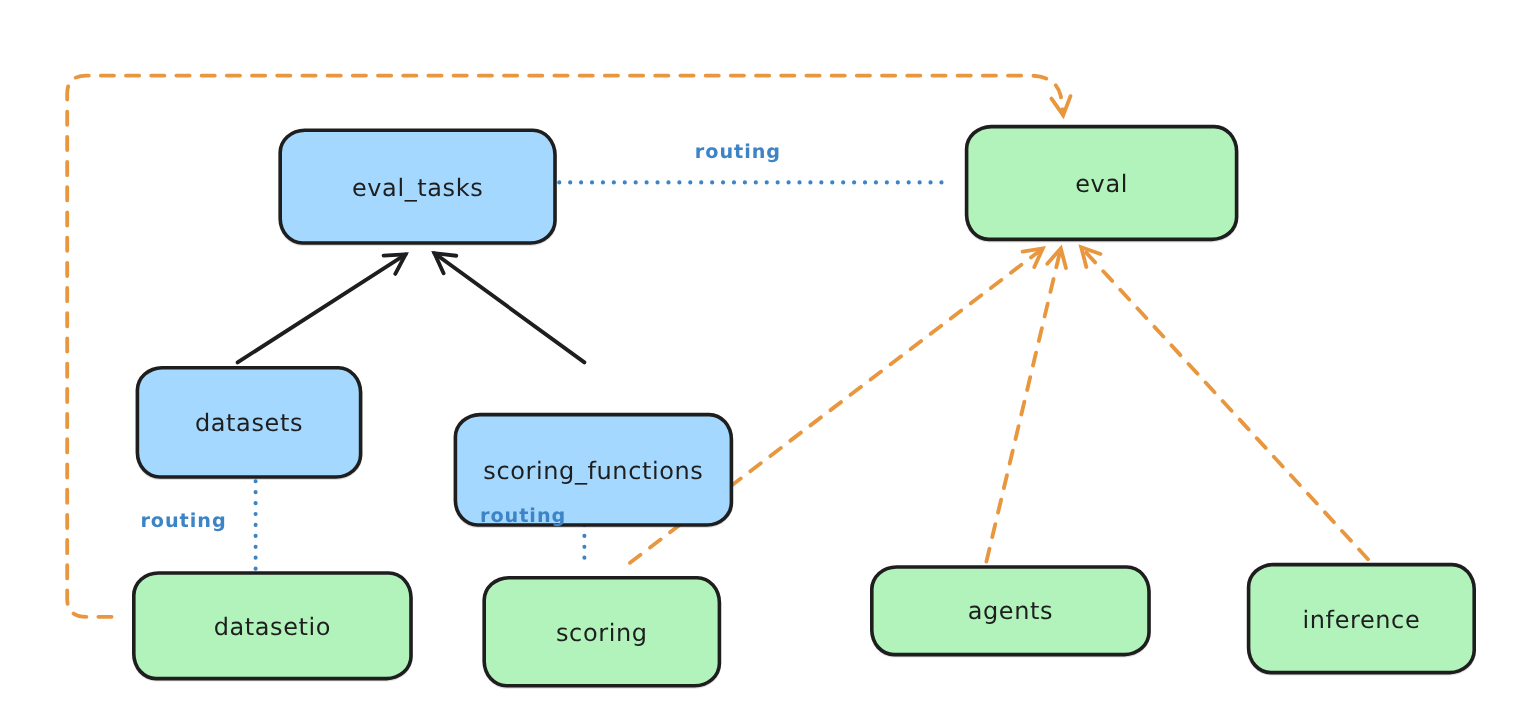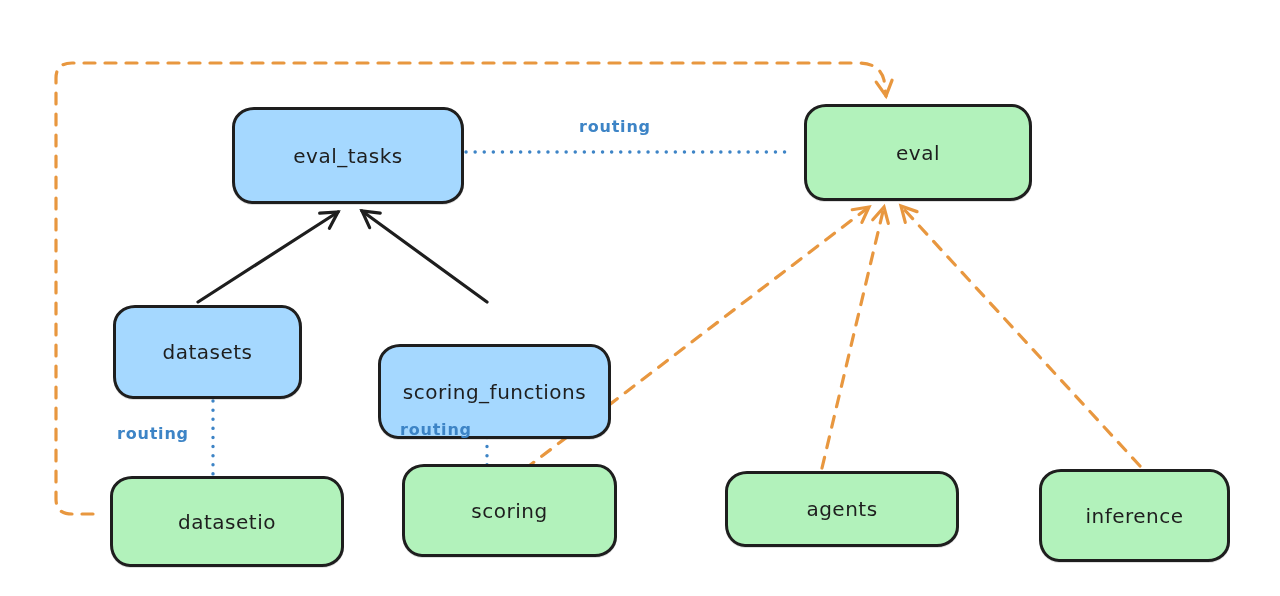--- a/index.html
+++ b/index.html
@@ -122,21 +122,21 @@
   </div>
 
   <div class="node blue" style="left:378px; top:304px; width:233px; height:95px;margin-top:40px;">
     <span>scoring_functions</span>
   </div>
 
   <div class="node green" style="left:93px; top:476px; width:234px; height:91px;text-align:right;">
     <span>datasetio</span>
   </div>
 
-  <div class="node green" style="left:385px; top:464px; width:215px; height:93px;">
+  <div class="node green" style="left:385px; top:480px; width:199px; height:93px;">
     <span>scoring</span>
   </div>
 
   <div class="node green" style="left:708px; top:471px; width:234px; height:76px;">
     <span>agents</span>
   </div>
 
   <div class="node green" style="left:1022px; top:469px; width:191px; height:93px;">
     <span>inference</span>
   </div>

